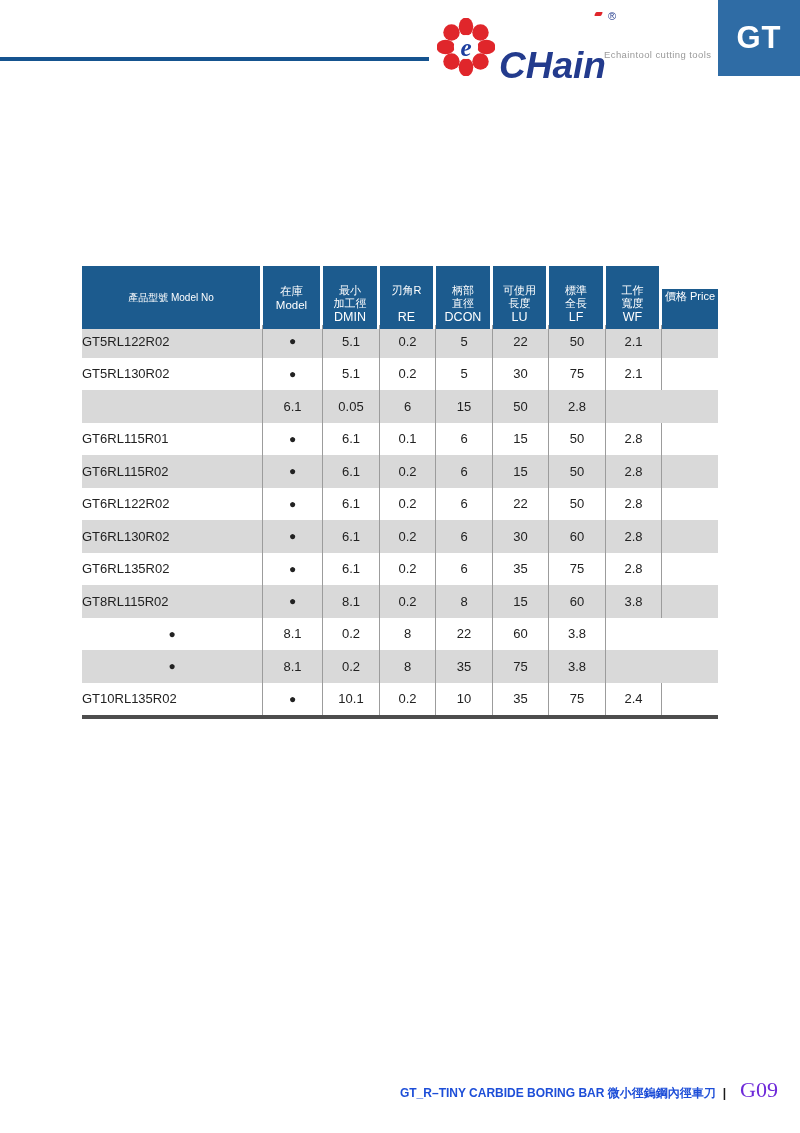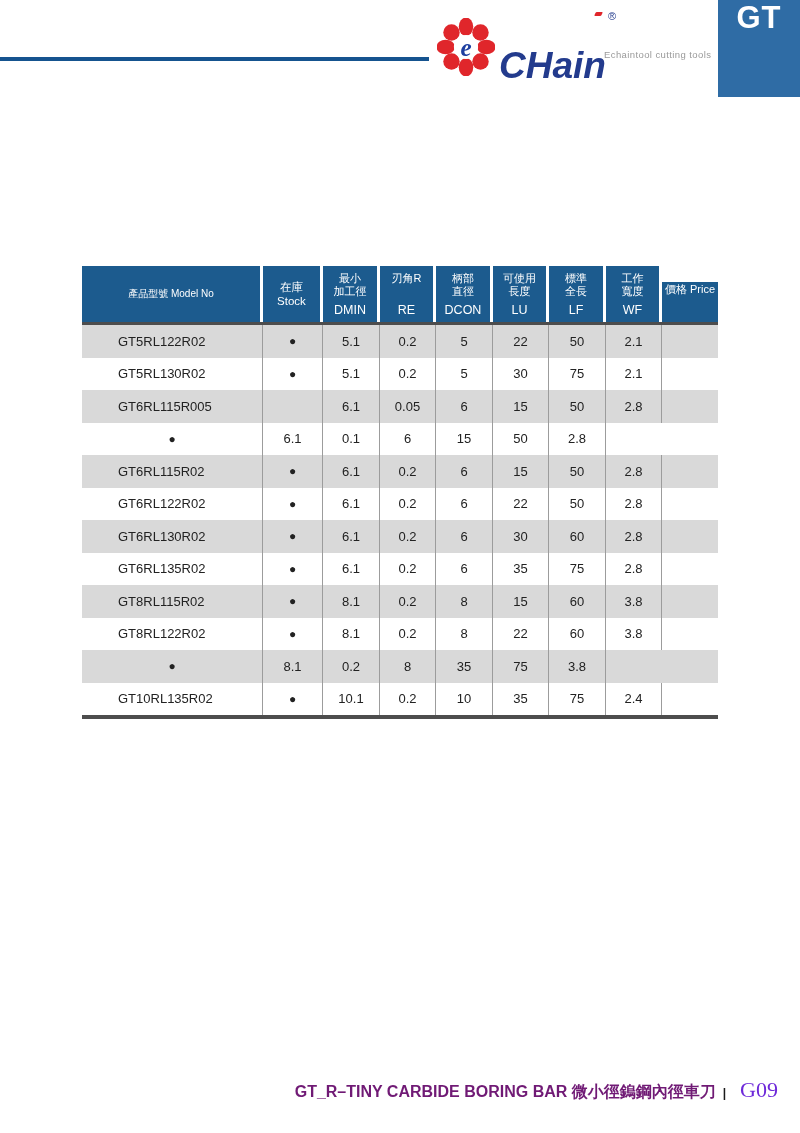--- a/index.html
+++ b/index.html
@@ -19,68 +19,68 @@
   .brand-accent{
     position:absolute;right:14px;top:12px;width:7px;height:4px;background:#e0262b;
     transform:skewX(-25deg);border-radius:1px;
   }
   .registered{font-size:11px;color:#233b8d;margin-top:10px;margin-left:2px;}
   .tagline{
     position:absolute;left:604px;top:49px;font-size:9.5px;color:#9a9a9a;
     letter-spacing:0.4px;white-space:nowrap;
   }
   .gt-tab{
-    position:absolute;right:0;top:0;width:82px;height:97px;background:#2f6ca5;
-    display:flex;justify-content:center;
+    position:absolute;right:0;top:0;width:82px;height:76px;background:#2f6ca5;
+    display:flex;align-items:center;justify-content:center;
   }
   .gt-tab-label{color:#ffffff;font-size:31px;font-weight:bold;letter-spacing:1px;}
 
   
   .spec-table{position:absolute;left:82px;top:266px;width:636px;}
   .thead{
     display:grid;
     grid-template-columns:181px 60px 57px 56px 57px 56px 57px 56px 56px;
     height:56px;align-items:stretch;
   }
   .th{
     background:#1c5b8e;color:#ffffff;box-sizing:border-box;
     border-right:3px solid #ffffff;
     display:flex;flex-direction:column;align-items:center;text-align:center;
   }
   .th:last-child{border-right:none;}
   .th.inline{justify-content:center;font-size:10px;}
   .th.stack{justify-content:center;font-size:11.5px;line-height:14px;}
-  .th.code{justify-content:space-between;padding:6px 0 5px 0;}
+  .th.code{justify-content:space-between;padding:18px 0 5px 0;}
   .th.code .zh{font-size:11px;line-height:13px;}
   .th.code .en{font-size:12.5px;}
   .th.price{align-self:end;height:40px;font-size:11px;}
   .head-sep{height:3px;background:#4d4d4d;}
   .tr{
     display:grid;
     grid-template-columns:181px 60px 57px 56px 57px 56px 57px 56px 56px;
     height:32.5px;
   }
   .tr:nth-child(odd){background:#d9d9d9;}
   .tr:nth-child(even){background:#ffffff;}
   .td{
     box-sizing:border-box;border-right:1px solid #9c9c9c;
     display:flex;align-items:center;justify-content:center;
     font-size:13px;color:#222222;
   }
   .td:last-child{border-right:none;}
-  .td.model{justify-content:flex-start;padding-left:36px;}
+  .td.model{justify-content:flex-start;}
   .td.stock{font-size:12px;}
   .foot-bar{height:4px;background:#4d4d4d;}
 
   
   .page-footer{
     position:absolute;top:1077px;right:22px;
     display:flex;align-items:baseline;
   }
-  .footer-text{font-size:16px;font-weight:bold;color:#701a75;white-space:nowrap;}
+  .footer-text{font-size:12px;font-weight:bold;color:#1d4ed8;white-space:nowrap;}
   .footer-sep{font-size:12px;font-weight:bold;color:#1a1a1a;margin:0 14px 0 7px;}
   .footer-page{font-family:Liberation Serif, serif;font-size:22px;color:#6d28d9;}
 </style>
 </head>
 <body>
 
 <div class="top-rule"></div>
 
 <div class="logo">
   <svg class="flower" viewBox="0 0 60 60">
@@ -110,21 +110,21 @@
   <span class="gt-tab-label">GT</span>
 </div>
 
 <div class="spec-table">
   <div class="thead">
       <div class="th inline">
         <span>產品型號 Model No</span>
       </div>
       <div class="th stack">
         <div>在庫</div>
-        <div>Stock</div>
+        <div>Model</div>
       </div>
       <div class="th code">
         <div class="zh">
           <div>最小</div>
           <div>加工徑</div>
         </div>
         <div class="en">DMIN</div>
       </div>
       <div class="th code">
         <div class="zh">
@@ -182,31 +182,31 @@
         <div class="td stock">●</div>
         <div class="td">5.1</div>
         <div class="td">0.2</div>
         <div class="td">5</div>
         <div class="td">30</div>
         <div class="td">75</div>
         <div class="td">2.1</div>
         <div class="td"></div>
       </div>
       <div class="tr">
-        <div class="td model">GT6RL115R005</div>
         <div class="td stock"></div>
         <div class="td">6.1</div>
         <div class="td">0.05</div>
         <div class="td">6</div>
         <div class="td">15</div>
         <div class="td">50</div>
         <div class="td">2.8</div>
         <div class="td"></div>
       </div>
       <div class="tr">
+        <div class="td model">GT6RL115R01</div>
         <div class="td stock">●</div>
         <div class="td">6.1</div>
         <div class="td">0.1</div>
         <div class="td">6</div>
         <div class="td">15</div>
         <div class="td">50</div>
         <div class="td">2.8</div>
         <div class="td"></div>
       </div>
       <div class="tr">
@@ -258,21 +258,20 @@
         <div class="td stock">●</div>
         <div class="td">8.1</div>
         <div class="td">0.2</div>
         <div class="td">8</div>
         <div class="td">15</div>
         <div class="td">60</div>
         <div class="td">3.8</div>
         <div class="td"></div>
       </div>
       <div class="tr">
-        <div class="td model">GT8RL122R02</div>
         <div class="td stock">●</div>
         <div class="td">8.1</div>
         <div class="td">0.2</div>
         <div class="td">8</div>
         <div class="td">22</div>
         <div class="td">60</div>
         <div class="td">3.8</div>
         <div class="td"></div>
       </div>
       <div class="tr">

